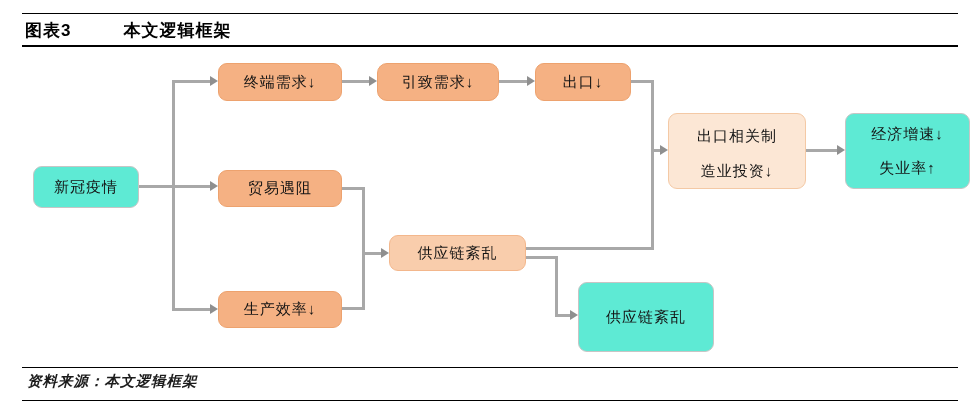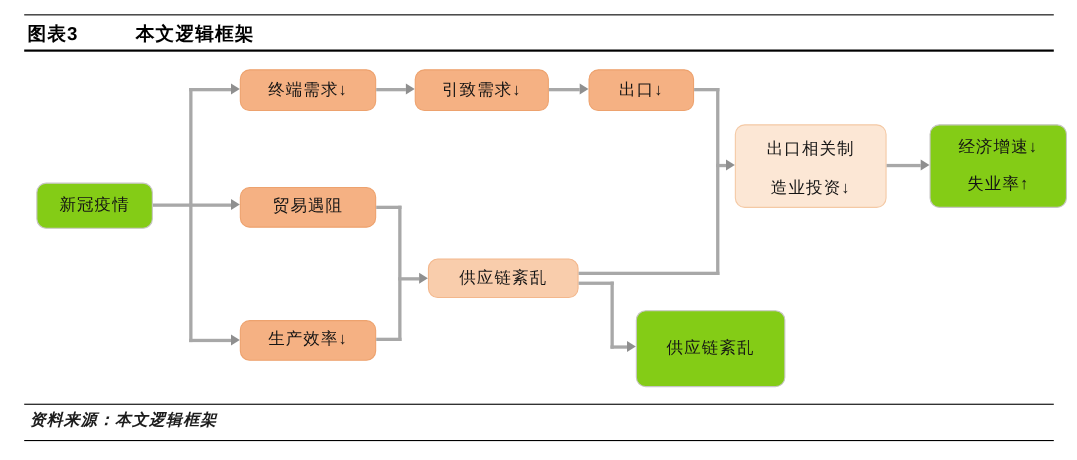--- a/index.html
+++ b/index.html
@@ -18,25 +18,25 @@
                  font-style:italic; font-weight:bold; color:#1c1c1c; letter-spacing:1px; }
 
   
   .node { position:absolute; border-radius:9px; display:flex; flex-direction:column;
           align-items:center; justify-content:center; font-size:15px; color:#141414;
           text-align:center; letter-spacing:1px; box-sizing:border-box; }
   .node .ln { line-height:2.3; }
   .fill-orange     { background:#F5B183; border:1px solid #EDA26E; }
   .fill-peach      { background:#F9CDAC; border:1px solid #F3B78C; }
   .fill-lightpeach { background:#FCE7D5; border:1px solid #F4C9A5; }
-  .fill-gray       { background:#84cc16; border:1px solid #C7C5C5; }
+  .fill-gray       { background:#5eead4; border:1px solid #C7C5C5; }
 
   .n-covid      { left:33px;  top:166px; width:106px; height:42px; }
   .n-terminal   { left:218px; top:63px;  width:124px; height:38px;text-align:center; }
-  .n-induced    { left:377px; top:63px;  width:122px; height:38px; }
+  .n-induced    { left:377px; top:63px;  width:122px; height:38px;border-radius:10px; }
   .n-export     { left:535px; top:63px;  width:96px;  height:38px; }
   .n-trade      { left:218px; top:170px; width:124px; height:37px; }
   .n-production { left:218px; top:291px; width:124px; height:37px; }
   .n-supply     { left:389px; top:235px; width:137px; height:36px; }
   .n-invest     { left:668px; top:113px; width:138px; height:76px;justify-content:flex-end; }
   .n-economy    { left:845px; top:113px; width:125px; height:76px; }
   .n-pricing    { left:578px; top:282px; width:136px; height:70px; }
 
   
   .ln-h, .ln-v { position:absolute; background:#A8A8A8; }

